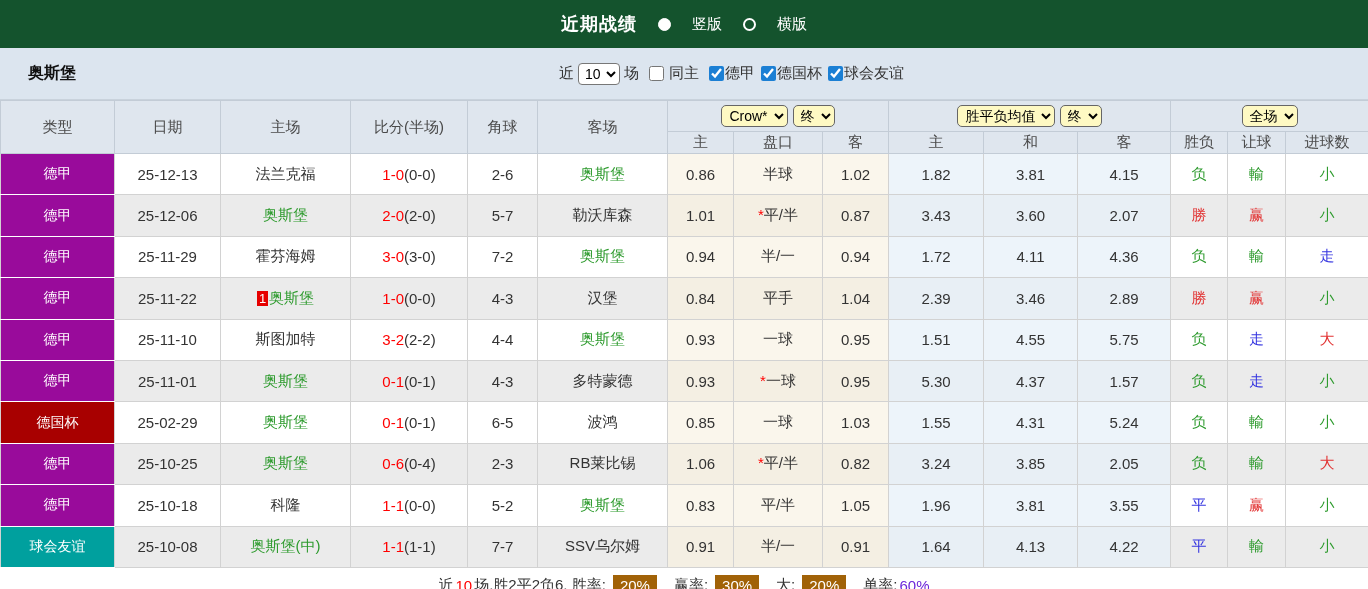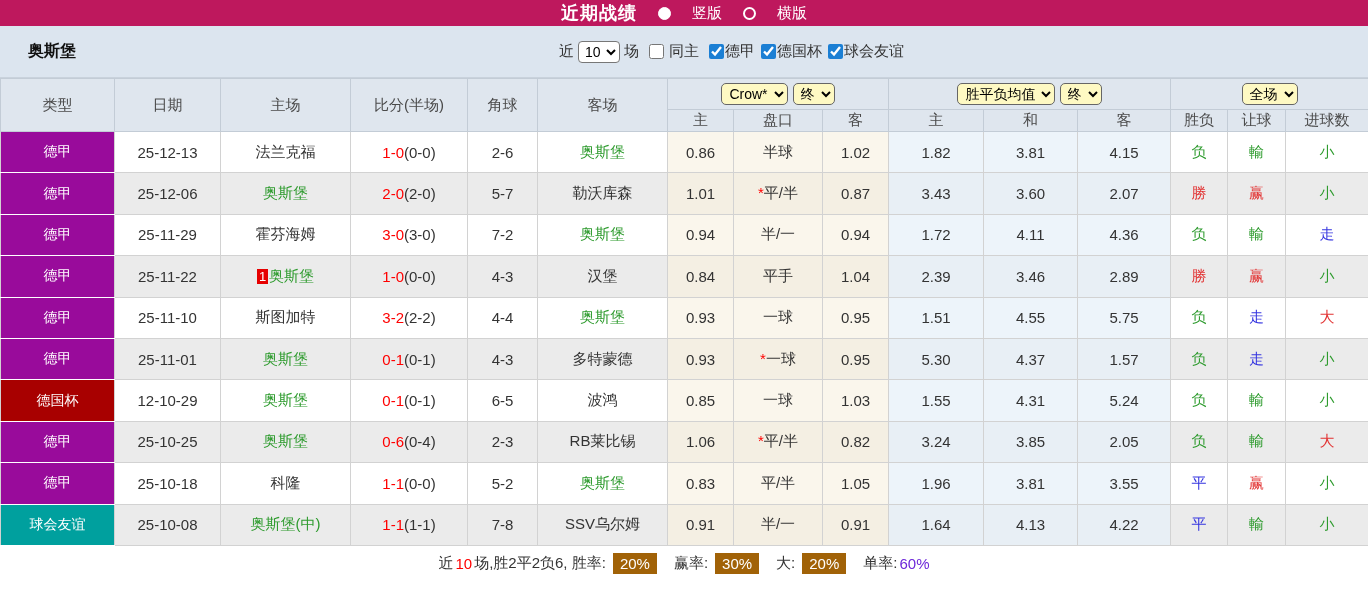--- a/index.html
+++ b/index.html
@@ -1,20 +1,20 @@
 <!DOCTYPE html>
 <html><head>
 <meta charset="utf-8">
 <style>
   * { margin:0; padding:0; box-sizing:border-box; }
   html,body { width:1368px; background:#fff; font-family:"Liberation Sans","DejaVu Sans",sans-serif; }
   .page { width:1368px; height:589px; overflow:hidden; }
 
   
-  .topbar { height:26px; background:#be185d; display:flex; align-items:center; justify-content:center; gap:21px; color:#fff; }
+  .topbar { height:48px; background:#14532d; display:flex; align-items:center; justify-content:center; gap:21px; color:#fff; }
   .topbar .title { font-size:18px; font-weight:bold; letter-spacing:1px; }
   .radio { width:13px; height:13px; border-radius:50%; display:inline-block; }
   .radio.sel { background:#fff; border:1px solid #fff; }
   .radio.unsel { background:transparent; border:2px solid #fff; }
   .topbar label { font-size:15px; cursor:pointer; }
 
   
   .filterbar { height:52px; background:#dce5ef; display:flex; align-items:center; position:relative; border-bottom:1px solid #c9d2dc; }
   .teamname { position:absolute; left:28px; font-size:16px; font-weight:bold; color:#111; }
   .filters { margin:0 auto; padding-left:95px; display:flex; align-items:center; gap:4px; font-size:15px; color:#333; }
@@ -230,21 +230,21 @@
       <td class="ah">0.95</td>
       <td class="eu">5.30</td>
       <td class="eu">4.37</td>
       <td class="eu">1.57</td>
       <td class="t-green">负</td>
       <td class="t-blue">走</td>
       <td class="t-green">小</td>
     </tr>
         <tr>
       <td class="league" style="background: rgb(168, 0, 0);">德国杯</td>
-      <td>12-10-29</td>
+      <td>25-02-29</td>
       <td><span class="t-team-green">奥斯堡</span></td>
       <td><span class="score-ft">0-1</span><span class="score-ht">(0-1)</span></td>
       <td>6-5</td>
       <td><span>波鸿</span></td>
       <td class="ah">0.85</td>
       <td class="ah"><span>一球</span></td>
       <td class="ah">1.03</td>
       <td class="eu">1.55</td>
       <td class="eu">4.31</td>
       <td class="eu">5.24</td>
@@ -284,21 +284,21 @@
       <td class="eu">3.55</td>
       <td class="t-blue">平</td>
       <td class="t-red">赢</td>
       <td class="t-green">小</td>
     </tr>
         <tr>
       <td class="league" style="background: rgb(0, 160, 158);">球会友谊</td>
       <td>25-10-08</td>
       <td><span class="t-team-green">奥斯堡(中)</span></td>
       <td><span class="score-ft">1-1</span><span class="score-ht">(1-1)</span></td>
-      <td>7-8</td>
+      <td>7-7</td>
       <td><span>SSV乌尔姆</span></td>
       <td class="ah">0.91</td>
       <td class="ah"><span>半/一</span></td>
       <td class="ah">0.91</td>
       <td class="eu">1.64</td>
       <td class="eu">4.13</td>
       <td class="eu">4.22</td>
       <td class="t-blue">平</td>
       <td class="t-green">輸</td>
       <td class="t-green">小</td>

